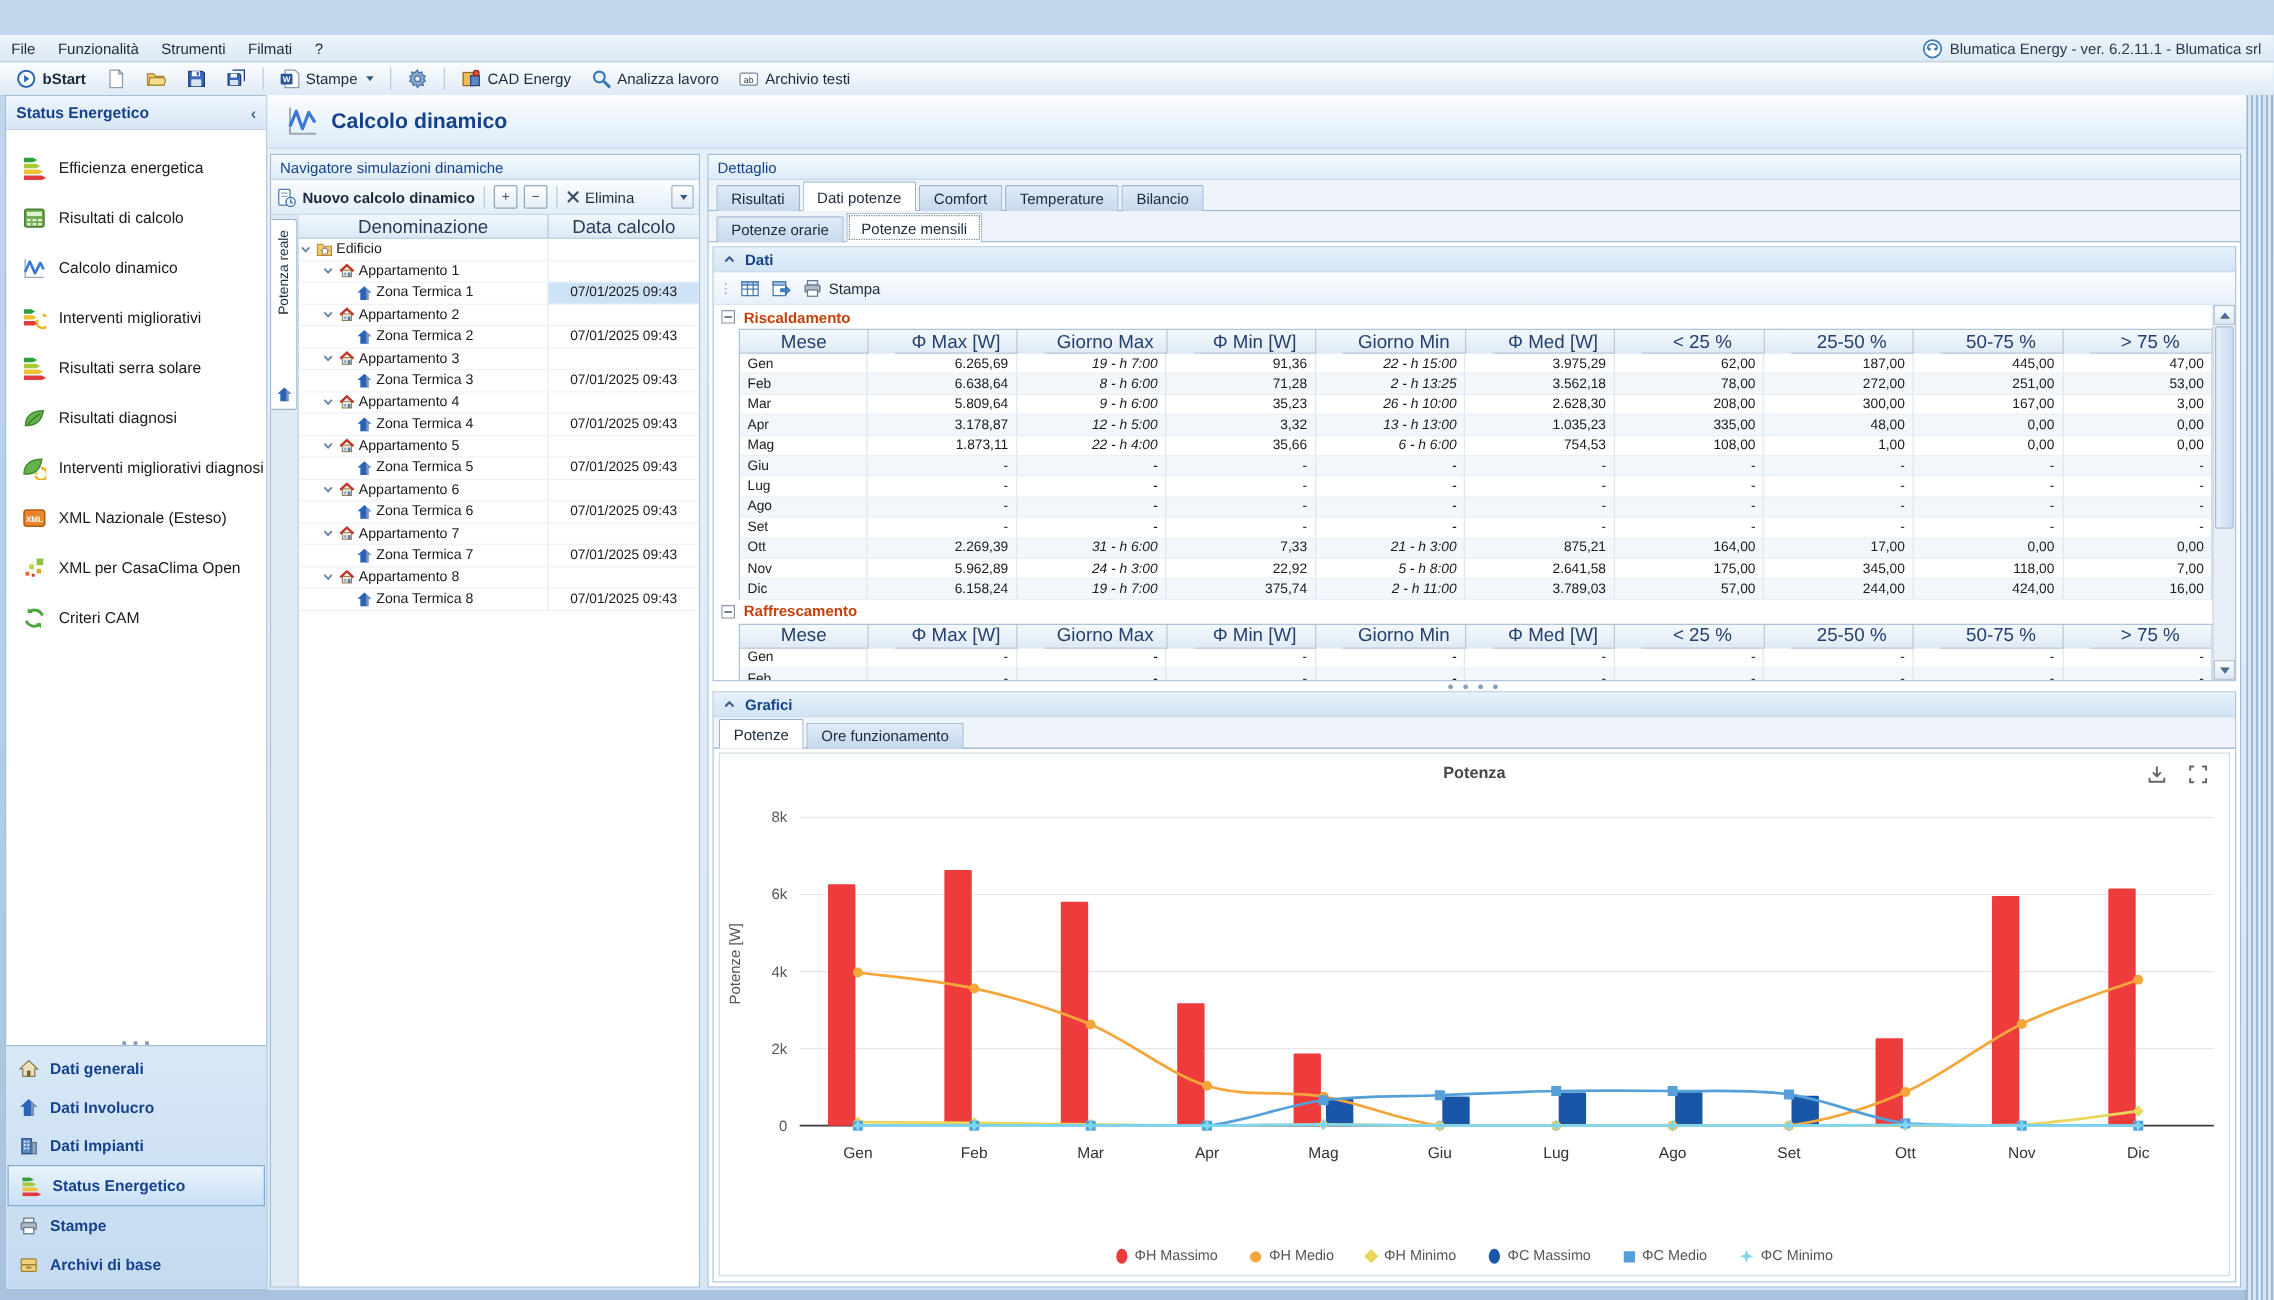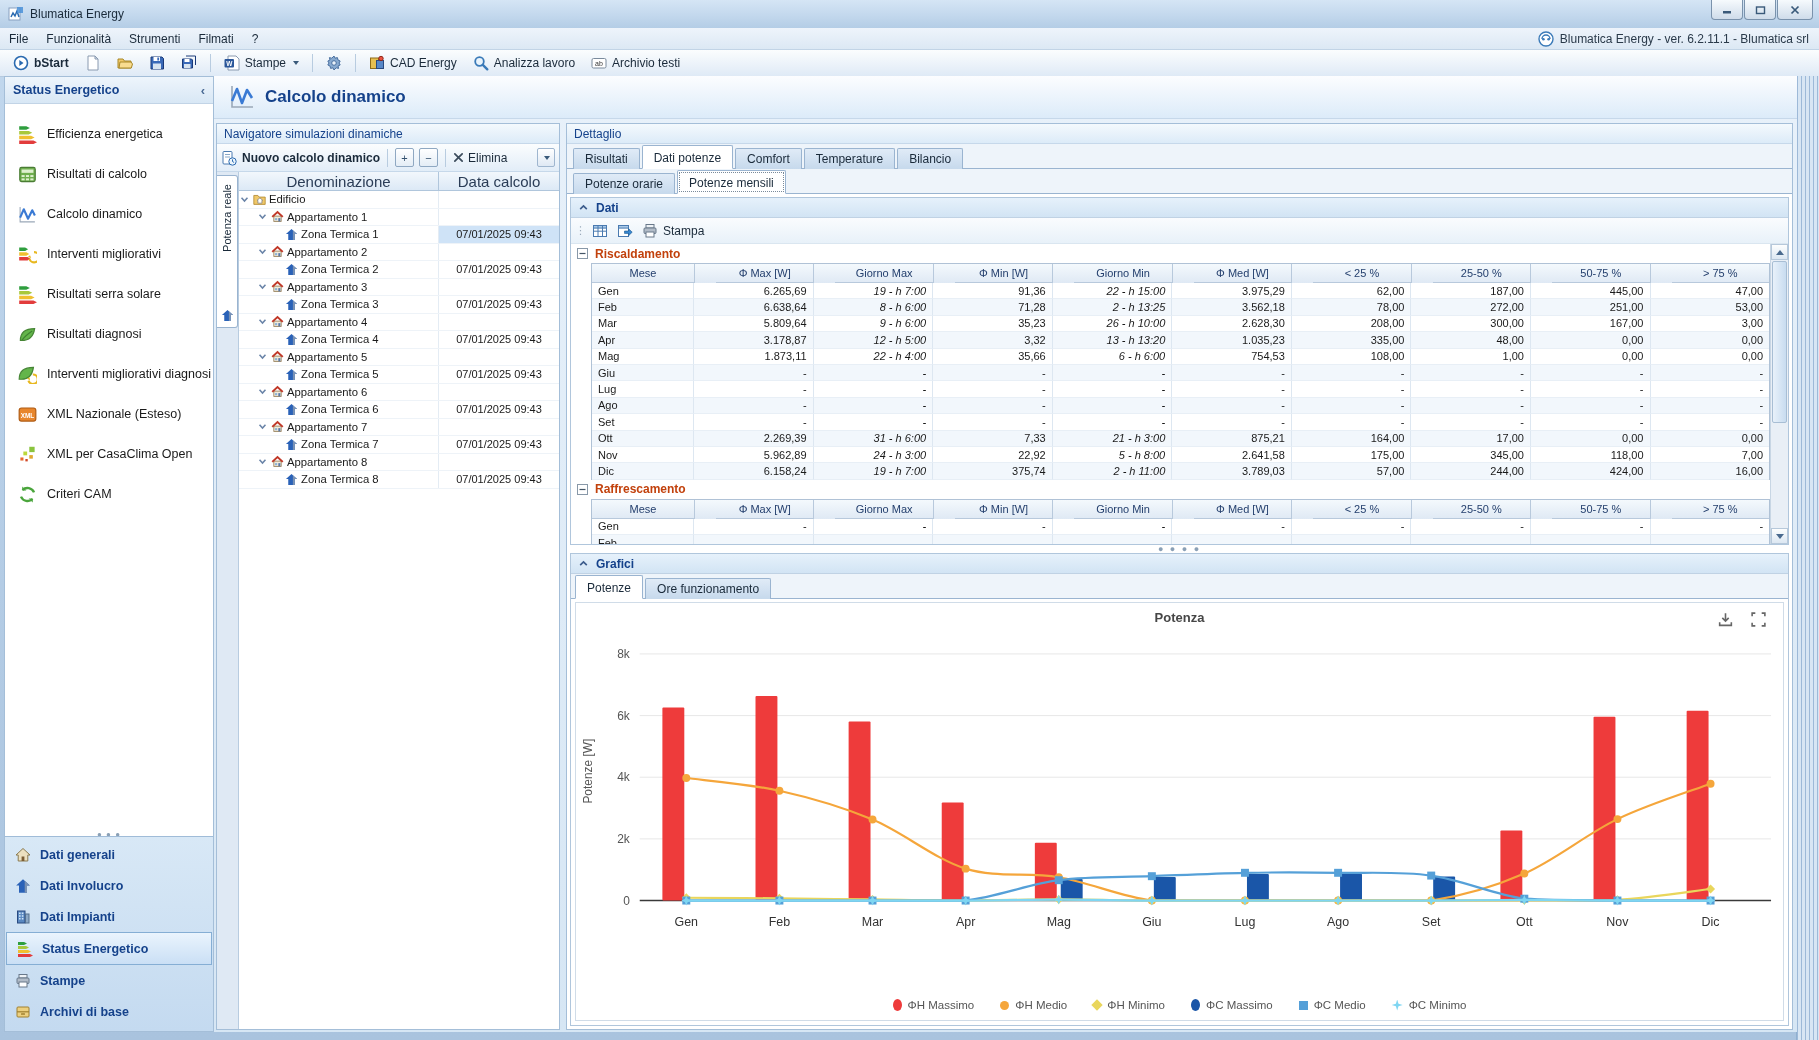--- a/index.html
+++ b/index.html
@@ -95,21 +95,21 @@
   .group{border:1px solid #b0c6dc;display:flex;flex-direction:column;background:#fff;}
   .g-head{height:19px;flex:none;display:flex;align-items:center;gap:7px;padding-left:7px;
     background:linear-gradient(#e6f1fb,#d2e4f4);border-bottom:1px solid #c0d2e4;font-size:12px;font-weight:bold;color:#15428b;}
   .g-toolbar{height:25px;flex:none;display:flex;align-items:center;gap:9px;padding-left:4px;
     background:linear-gradient(#fafcfe,#e8f1f9);border-bottom:1px solid #dae6f0;font-size:12px;color:#1a2a3a;}
   .grip{color:#9aaaba;font-size:11px;letter-spacing:-1px;width:8px;text-align:center;}
   .stampa-btn{display:flex;align-items:center;gap:5px;}
   .scrollwrap{position:relative;height:300px;flex:none;overflow:hidden;padding-right:18px;}
   .tband{height:19px;display:flex;align-items:center;gap:7px;padding-left:6px;font-size:12px;font-weight:bold;color:#c2410c;}
   .dtable{margin-left:20px;border:1px solid #b0c2d6;border-bottom:none;}
-  .thead{display:flex;height:19px;background:linear-gradient(#f4f9fd,#dfe9f4);font-size:11px;color:#25406e;gap:21px;}
+  .thead{display:flex;height:19px;background:linear-gradient(#f4f9fd,#dfe9f4);font-size:15px;color:#25406e;gap:21px;}
   .th{flex:1;display:flex;align-items:center;justify-content:center;border-right:1px solid #b8c9dc;border-bottom:1px solid #b8c9dc;}
   .th.c0{flex:none;width:102px;}
   .th:last-child{border-right:none;}
   .trow{display:flex;height:16.4px;font-size:11px;color:#1a1a1a;background:#fff;}
   .trow.alt{background:#f2f7fc;}
   .td{flex:1;display:flex;align-items:center;justify-content:flex-end;padding-right:6px;box-sizing:border-box;
     border-right:1px solid #dde7f1;border-bottom:1px solid #e8eff6;}
   .td.c0{flex:none;width:102px;justify-content:flex-start;padding-left:6px;}
   .td:last-child{border-right:none;}
   .td.ital{font-style:italic;}
@@ -137,47 +137,20 @@
   .m-diamond{width:8px;height:8px;background:var(--c);transform:rotate(45deg);}
   .m-square{width:9px;height:9px;background:var(--c);}
   .m-star{width:11px;height:11px;background:var(--c);clip-path:polygon(50% 0,62% 38%,100% 50%,62% 62%,50% 100%,38% 62%,0 50%,38% 38%);}
   .sb-splitter{height:4px;display:flex;align-items:center;justify-content:center;color:#8aa0b6;font-size:8px;letter-spacing:1px;}
 </style>
 </head>
 <body>
 
 <div class="window">
 
-  <div class="titlebar">
-    <span class="icn">
-        <svg viewBox="0 0 16 16">
-          <rect x="1" y="2" width="11" height="12" fill="#fff" stroke="#88a0c0"></rect>
-          <path d="M3 11l2-4 2 3 2-5 2 6" stroke="#2a6ab0" stroke-width="1.5" fill="none"></path>
-          <rect x="9" y="1" width="6" height="6" fill="#4a90d8" opacity="0.85"></rect>
-        </svg>
-      </span>
-    <span class="title">Blumatica Energy</span>
-    <div class="win-controls">
-      <div class="win-btn">
-          <svg width="10" height="9">
-            <rect x="1" y="6" width="8" height="2.5" fill="#3a5a7a"></rect>
-          </svg>
-        </div>
-      <div class="win-btn">
-          <svg width="11" height="10">
-            <rect x="1.5" y="2" width="8" height="6.5" fill="none" stroke="#3a5a7a" stroke-width="1.4"></rect>
-          </svg>
-        </div>
-      <div class="win-btn close">
-          <svg width="10" height="10">
-            <path d="M1.5 1.5l7 7M8.5 1.5l-7 7" stroke="#3a5a7a" stroke-width="1.7"></path>
-          </svg>
-        </div>
-    </div>
-  </div>
 
   <div class="menubar">
     <div id="menu-items" style="display:flex;">
         <div class="menu-item">File</div>
         <div class="menu-item">Funzionalità</div>
         <div class="menu-item">Strumenti</div>
         <div class="menu-item">Filmati</div>
         <div class="menu-item">?</div>
       </div>
     <div class="menu-right">
@@ -936,21 +909,21 @@
                         <div class="td">208,00</div>
                         <div class="td">300,00</div>
                         <div class="td">167,00</div>
                         <div class="td">3,00</div>
                       </div>
                       <div class="trow alt">
                         <div class="td c0">Apr</div>
                         <div class="td">3.178,87</div>
                         <div class="td ital">12 - h 5:00</div>
                         <div class="td">3,32</div>
-                        <div class="td ital">13 - h 13:20</div>
+                        <div class="td ital">13 - h 13:00</div>
                         <div class="td">1.035,23</div>
                         <div class="td">335,00</div>
                         <div class="td">48,00</div>
                         <div class="td">0,00</div>
                         <div class="td">0,00</div>
                       </div>
                       <div class="trow">
                         <div class="td c0">Mag</div>
                         <div class="td">1.873,11</div>
                         <div class="td ital">22 - h 4:00</div>

